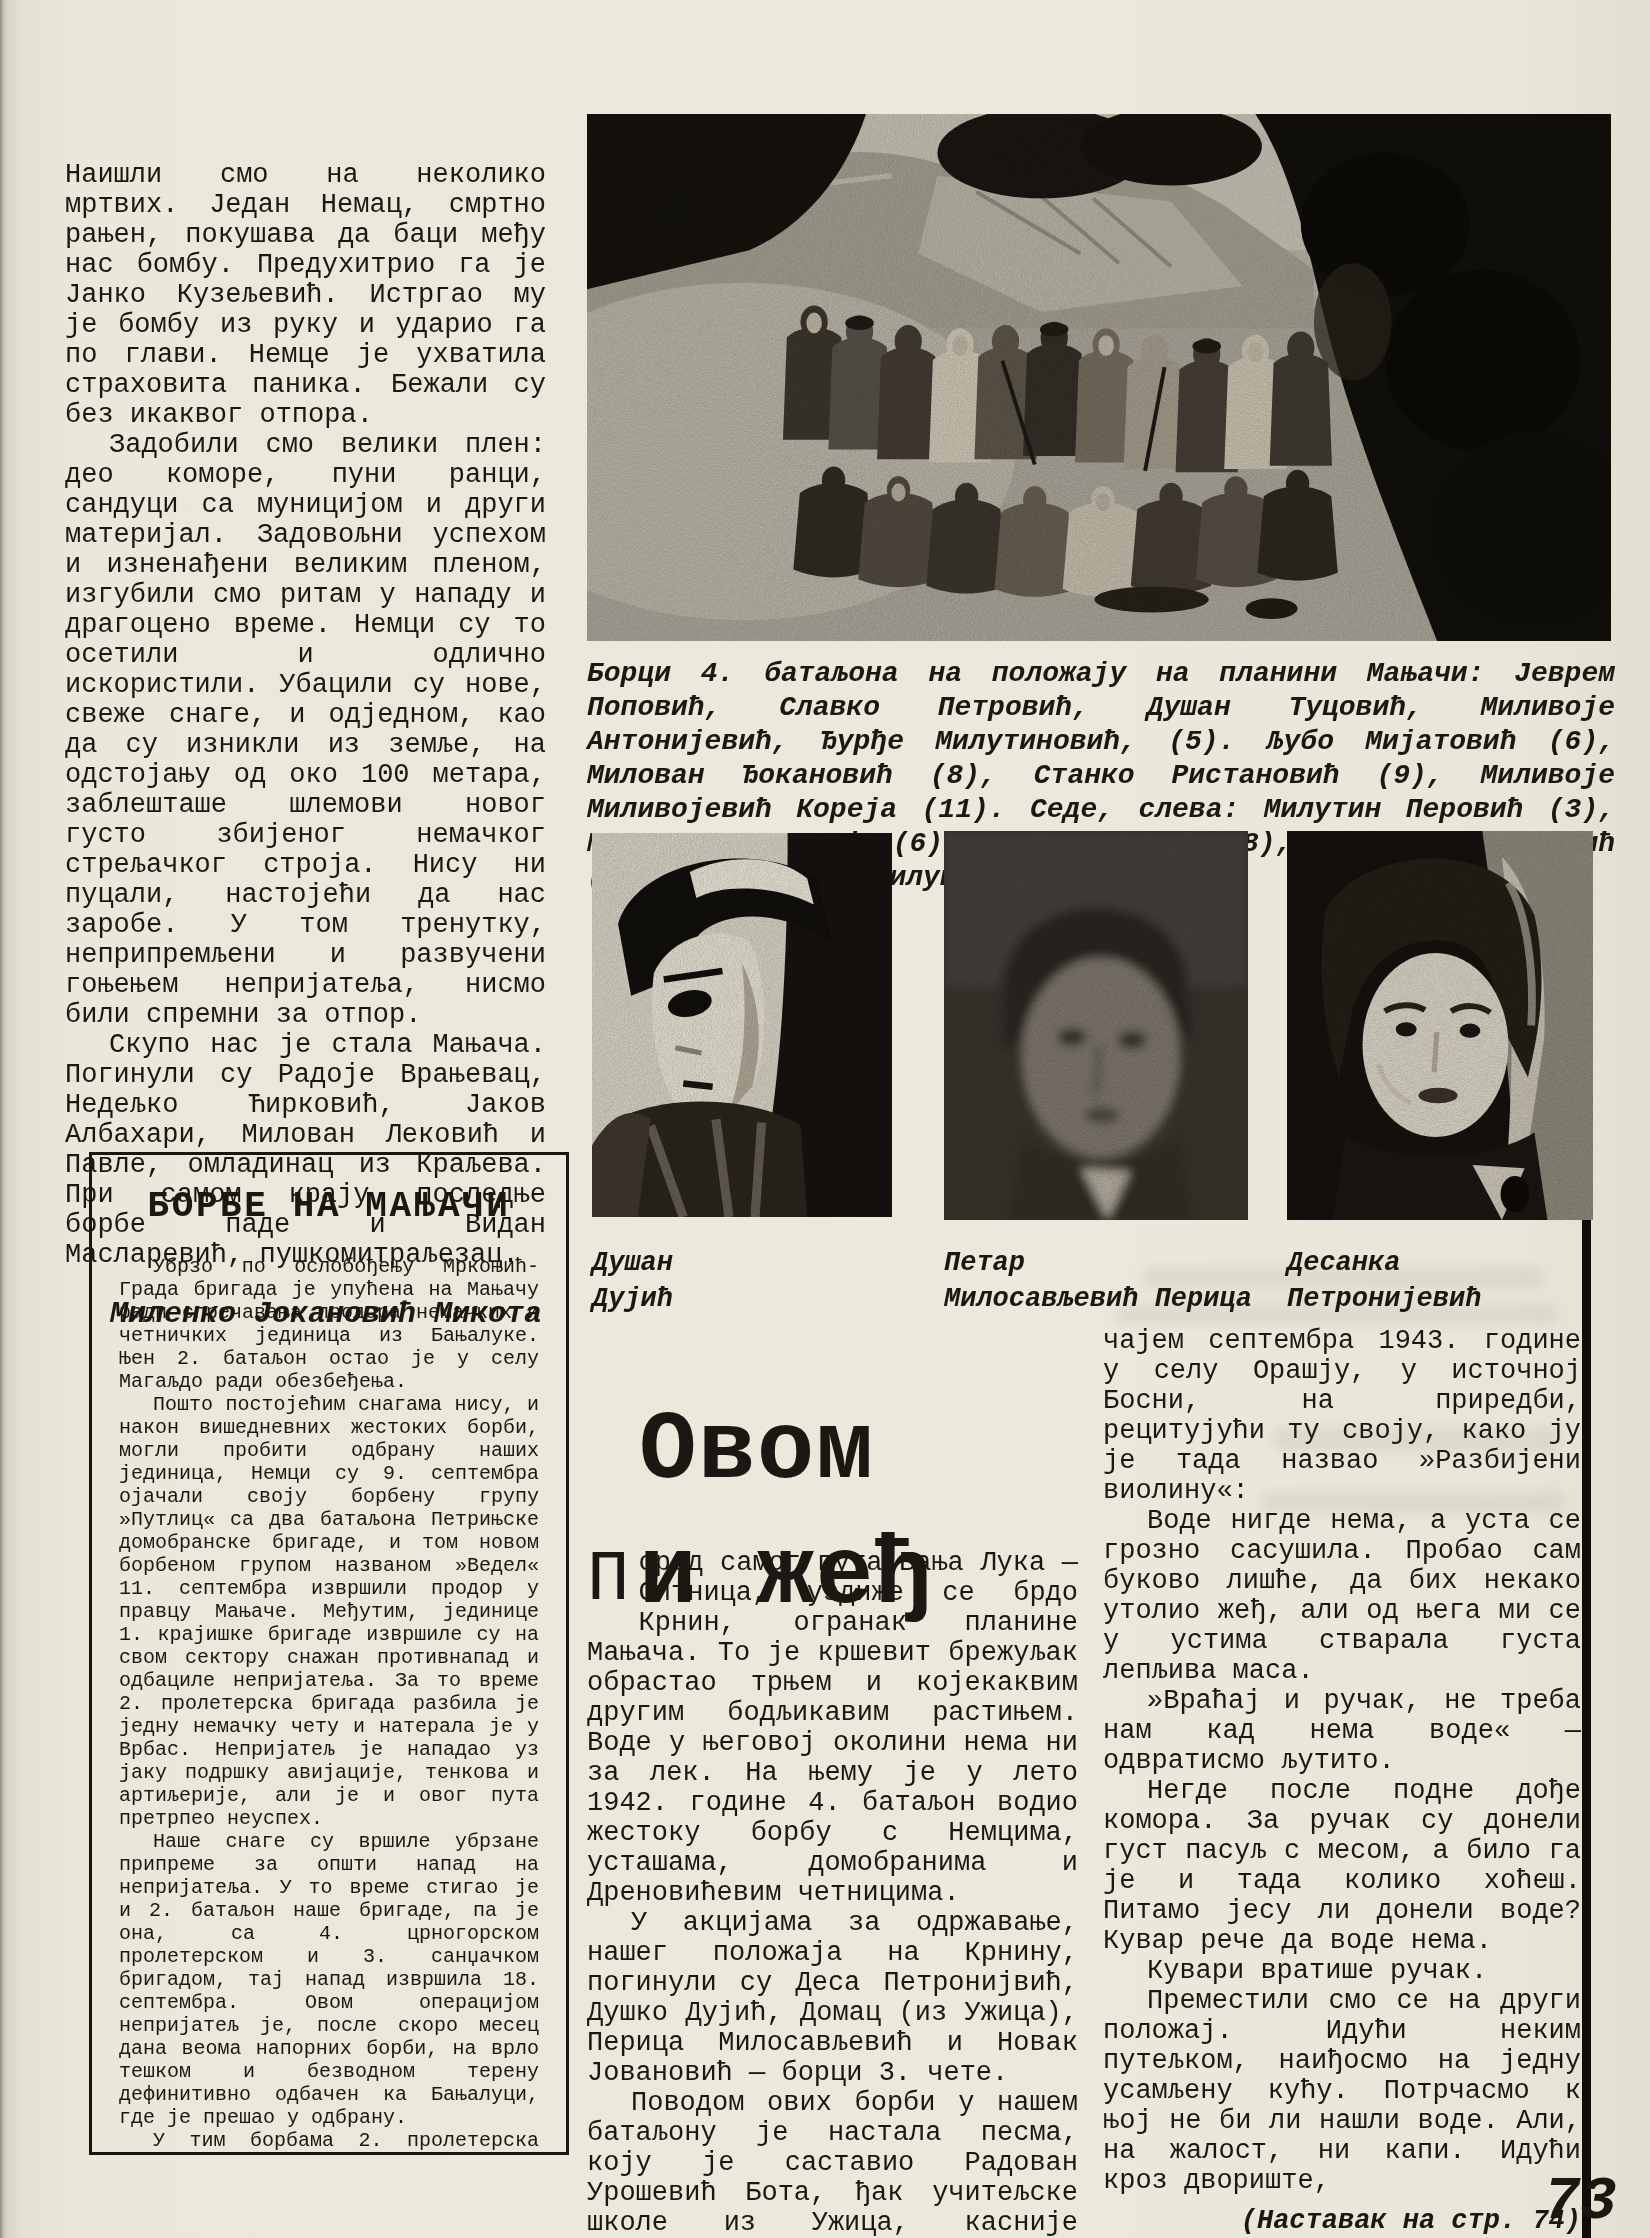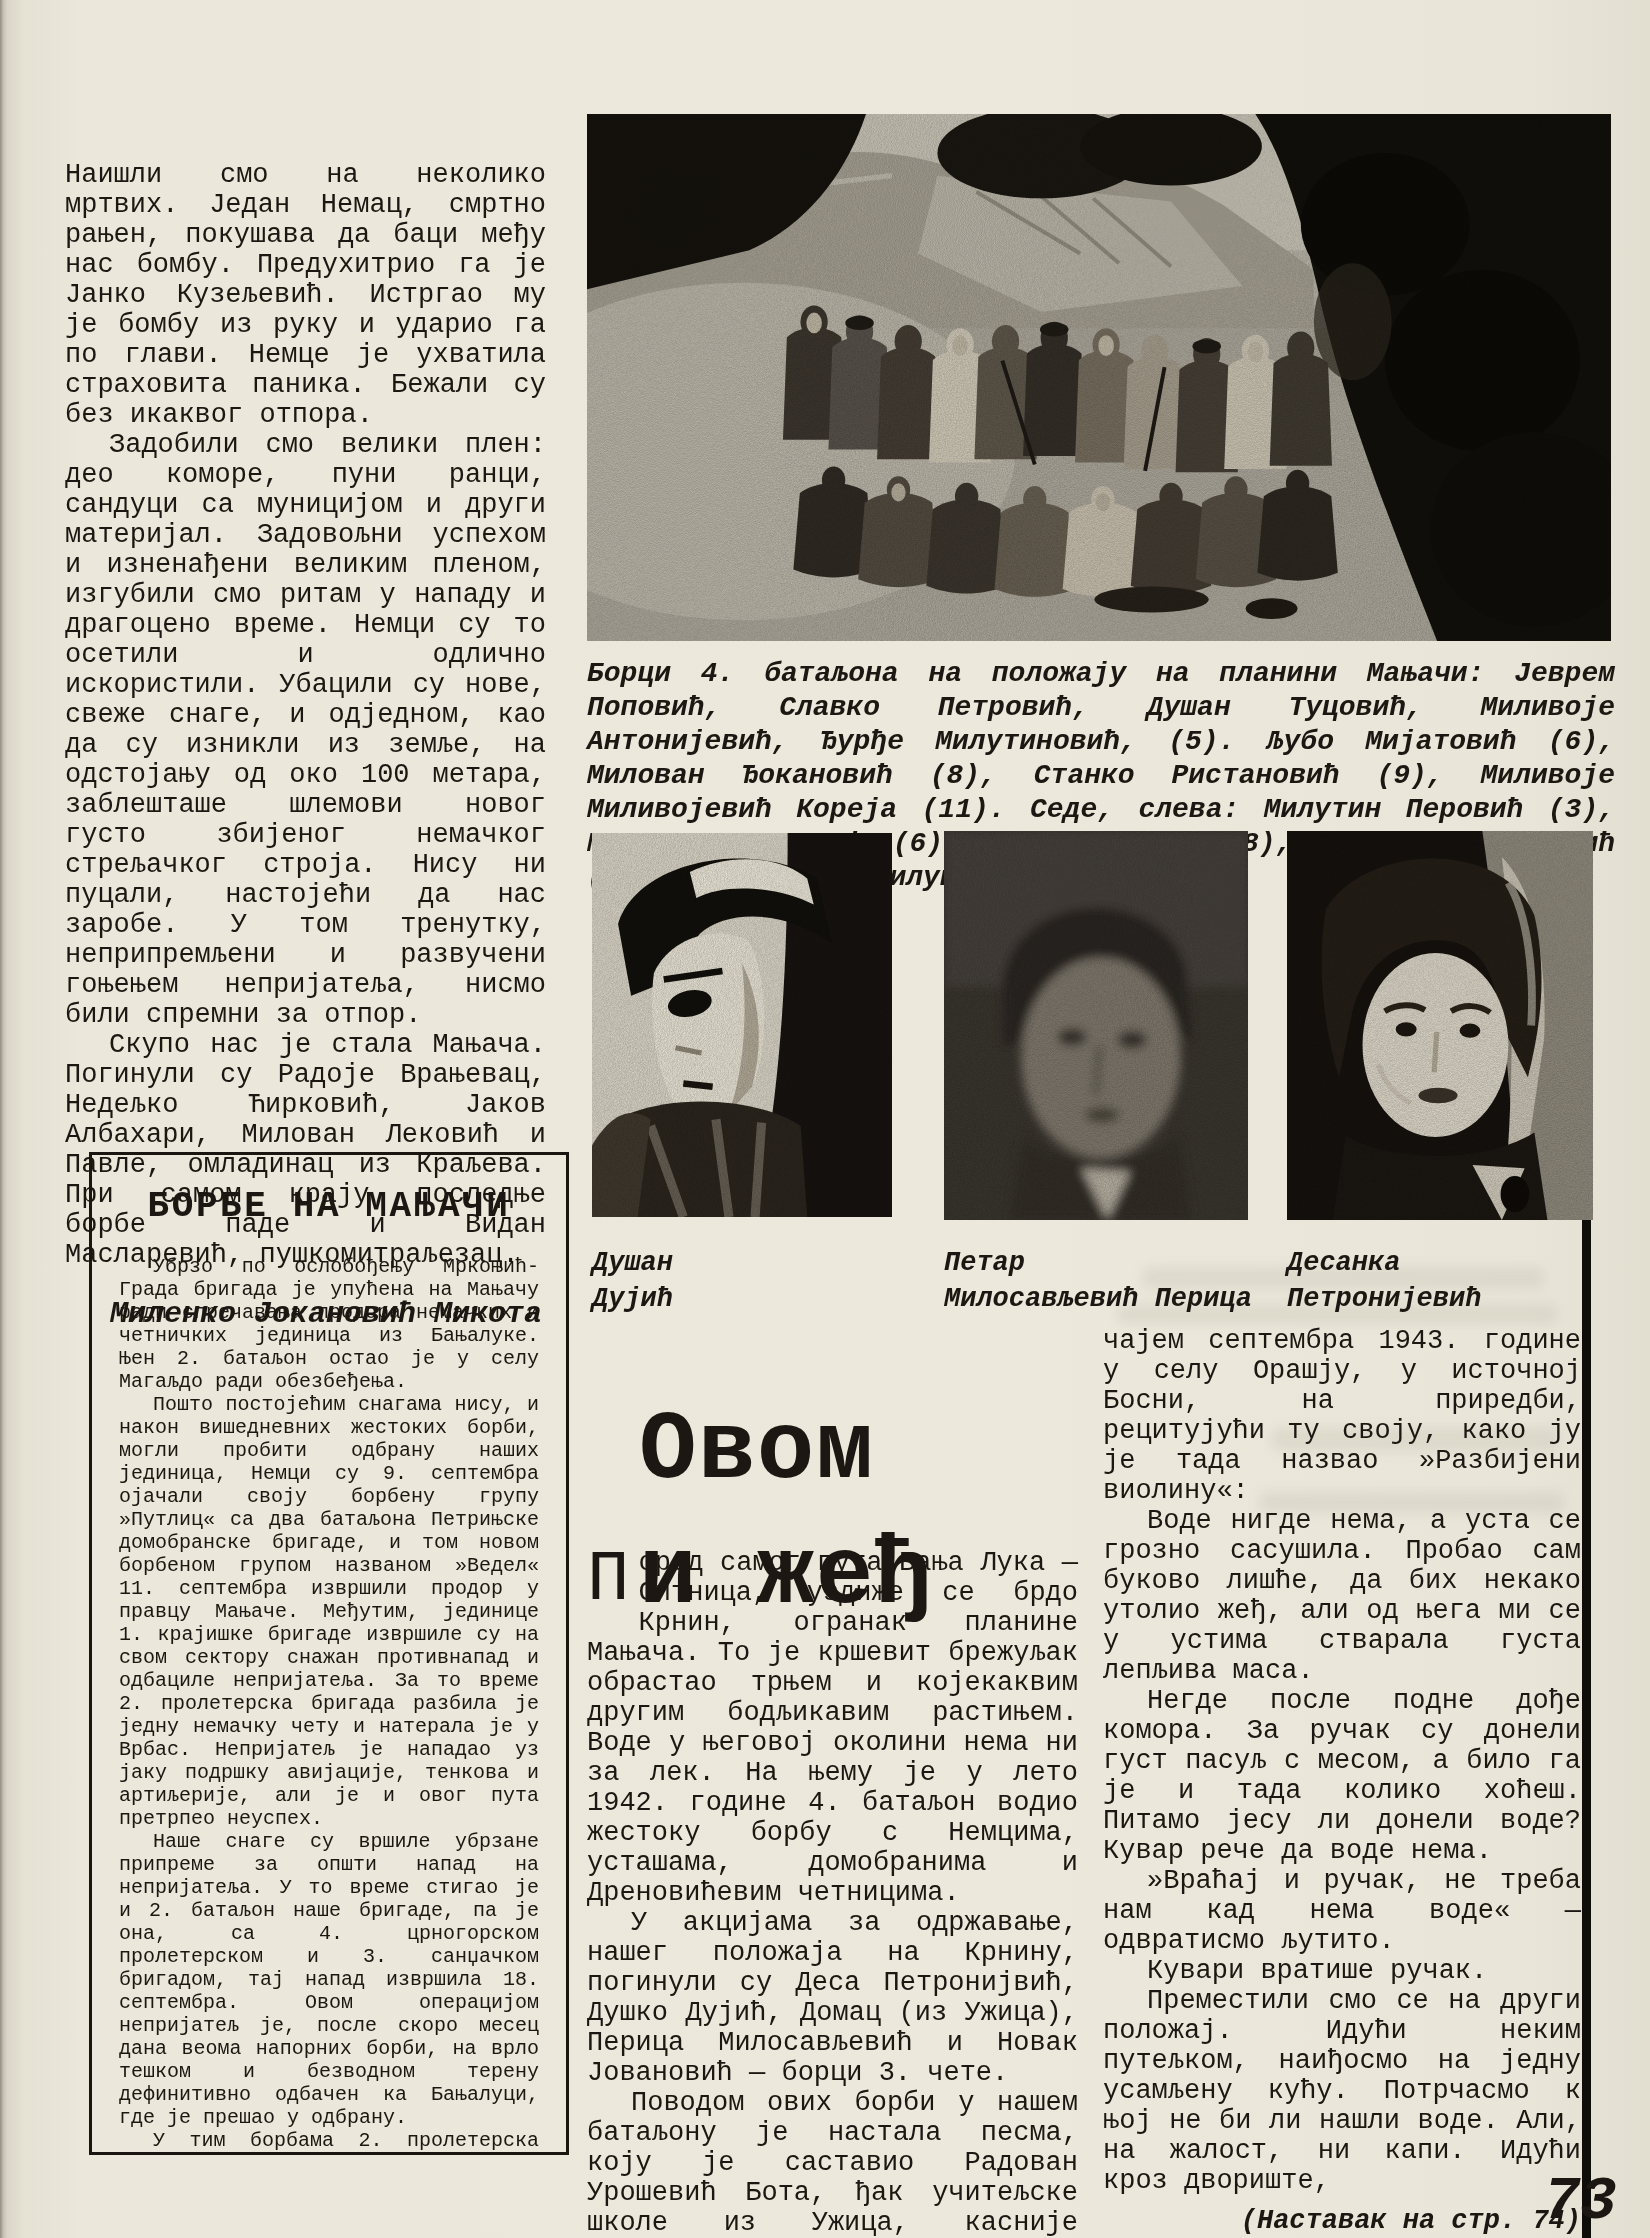--- a/index.html
+++ b/index.html
@@ -281,22 +281,22 @@
     <p class="noindent">
       <span class="dropcap">П</span><span>оред самог пута Бања Лука — Ситница, уздиже се брдо Крнин, огранак планине Мањача. То је кршевит брежуљак обрастао трњем и којекаквим другим бодљикавим растињем. Воде у његовој околини нема ни за лек. На њему је у лето 1942. године 4. батаљон водио жестоку борбу с Немцима, усташама, домобранима и Дреновићевим четницима.</span>
     </p>
     <p>У акцијама за одржавање, нашег положаја на Крнину, погинули су Деса Петронијвић, Душко Дујић, Домац (из Ужица), Перица Милосављевић и Новак Јовановић — борци 3. чете.</p>
     <p>Поводом ових борби у нашем батаљону је настала песма, коју је саставио Радован Урошевић Бота, ђак учитељске школе из Ужица, касније глумац-аматер Позоришта народног ослобођења. Погинуо је несрећним слу-</p>
   </section>
 
   <section class="col right-col">
     <p class="noindent">чајем септембра 1943. године у селу Орашју, у источној Босни, на приредби, рецитујући ту своју, како ју је тада назвао »Разбијени виолину«:</p>
     <p>Воде нигде нема, а уста се грозно сасушила. Пробао сам буково лишће, да бих некако утолио жеђ, али од њега ми се у устима стварала густа лепљива маса.</p>
+    <p>»Враћај и ручак, не треба нам кад нема воде« — одвратисмо љутито.</p>
     <p>Негде после подне дође комора. За ручак су донели густ пасуљ с месом, а било га је и тада колико хоћеш. Питамо јесу ли донели воде? Кувар рече да воде нема.</p>
-    <p>»Враћај и ручак, не треба нам кад нема воде« — одвратисмо љутито.</p>
     <p>Кувари вратише ручак.</p>
     <p>Преместили смо се на други положај. Идући неким путељком, наиђосмо на једну усамљену кућу. Потрчасмо к њој не би ли нашли воде. Али, на жалост, ни капи. Идући кроз двориште,</p>
     <div class="continuation">(Наставак на стр. 74)</div>
   </section>
 
   <div class="page-number">73</div>
 
 </div>
 
 

